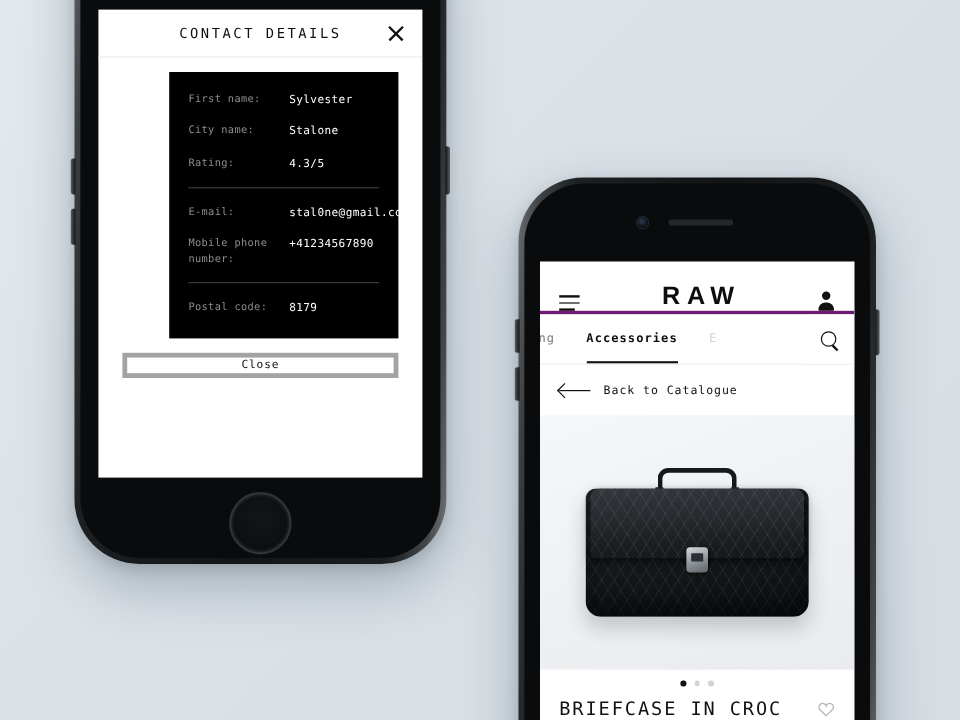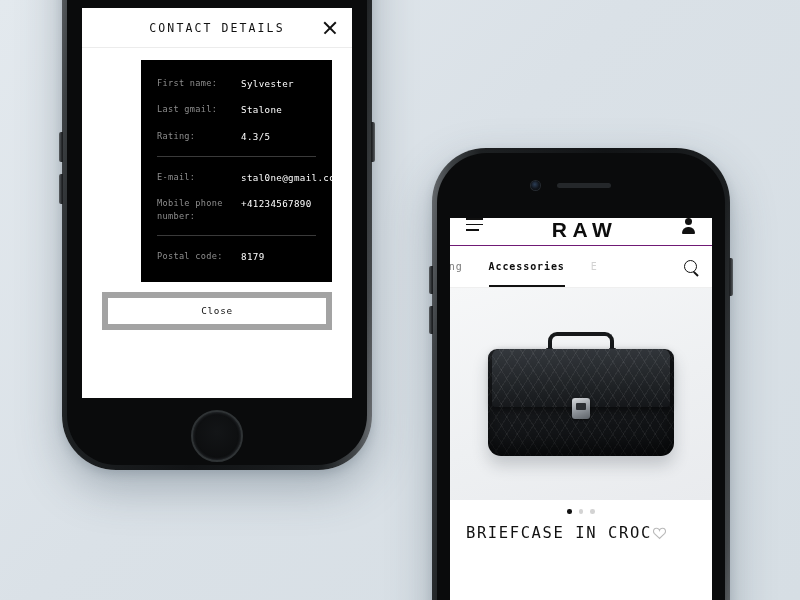--- a/index.html
+++ b/index.html
@@ -98,34 +98,34 @@
   .detail-value {
     color:#fff; font-size:9.2px; line-height:1.45; letter-spacing:.35px;
     white-space:pre-line;
   }
   .detail-sep {
     height:1px; background:#3a3a3a; margin:4px 0 14px 0;
   }
 
   .modal-footer { padding:10px 20px 0 20px; }
   .close-btn {
-    width:100%; height:38px;
-    border:6px solid #a3a3a3; background:#fff;
+    width:100%; height:21px;
+    border:4px solid #a3a3a3; background:#fff;
     font-family:"DejaVu Sans Mono", monospace;
     font-size:9.3px; letter-spacing:.7px; color:#111;
     cursor:pointer;
   }
 
   
   #phone-right { left:432px; top:148px; width:298px; height:560px; }
   #phone-right .screen { left:18px; top:70px; right:18px; bottom:20px; }
 
   .shop-header {
-    height:28px; display:flex; align-items:flex-start; justify-content:space-between;
-    padding:0 16px; border-bottom:1px solid #701a75; background:#fff;
+    height:44px; display:flex; align-items:flex-end; justify-content:space-between;
+    padding:0 16px; border-bottom:3px solid #701a75; background:#fff;
   }
   .burger { width:17px; cursor:pointer; }
   .burger i { display:block; height:1.7px; background:#111; margin-bottom:4px; }
   .burger i:last-child { margin-bottom:0; width:13px; }
   .brand {
     font-family:"Liberation Sans", sans-serif;
     font-size:21px; font-weight:700; letter-spacing:5.5px; color:#0d0d0d;
     padding-left:5px;
   }
   .user-icon { width:15px; height:16px; position:relative; cursor:pointer; }
@@ -242,21 +242,21 @@
   }
 
   .dots {
     display:flex; justify-content:center; gap:7px;
     padding:9px 0 0 0; background:#fff;
   }
   .dot { width:4.5px; height:4.5px; border-radius:50%; background:#d3d3d3; cursor:pointer; }
   .dot.active { background:#111; }
 
   .product-title-row {
-    display:flex; align-items:center; 
+    display:flex; align-items:center; justify-content:space-between;
     padding:10px 16px 0 16px; background:#fff;
   }
   .product-title {
     font-size:15.5px; letter-spacing:1.6px; color:#111;
   }
   .heart { width:15px; height:14px; position:relative; cursor:pointer; }
   .heart svg { display:block; }
 </style>
 </head>
 <body>
@@ -276,21 +276,21 @@
     </div>
 
     <div class="modal-body">
       <div class="detail-card">
 
         <div class="detail-row">
           <div class="detail-label">First name:</div>
           <div class="detail-value">Sylvester</div>
         </div>
         <div class="detail-row">
-          <div class="detail-label">Last gmail:</div>
+          <div class="detail-label">City name:</div>
           <div class="detail-value">Stalone</div>
         </div>
         <div class="detail-row">
           <div class="detail-label">Rating:</div>
           <div class="detail-value">4.3/5</div>
         </div>
 
         <div class="detail-sep"></div>
 
         <div class="detail-row">
@@ -346,20 +346,24 @@
       <div class="tab-scroll">
         <div class="tab">thing</div>
         <div class="tab active">Accessories</div>
         <div class="tab faded">E</div>
       </div>
       <div class="search-wrap">
         <div class="search-icon"></div>
       </div>
     </div>
 
+    <div class="back-bar">
+      <div class="back-arrow"></div>
+      <div class="back-label">Back to Catalogue</div>
+    </div>
 
     <div class="product-image">
       <div class="bag">
         <div class="bag-handle"></div>
         <div class="bag-body"></div>
         <div class="bag-flap"></div>
         <div class="bag-lock"></div>
       </div>
     </div>
 

